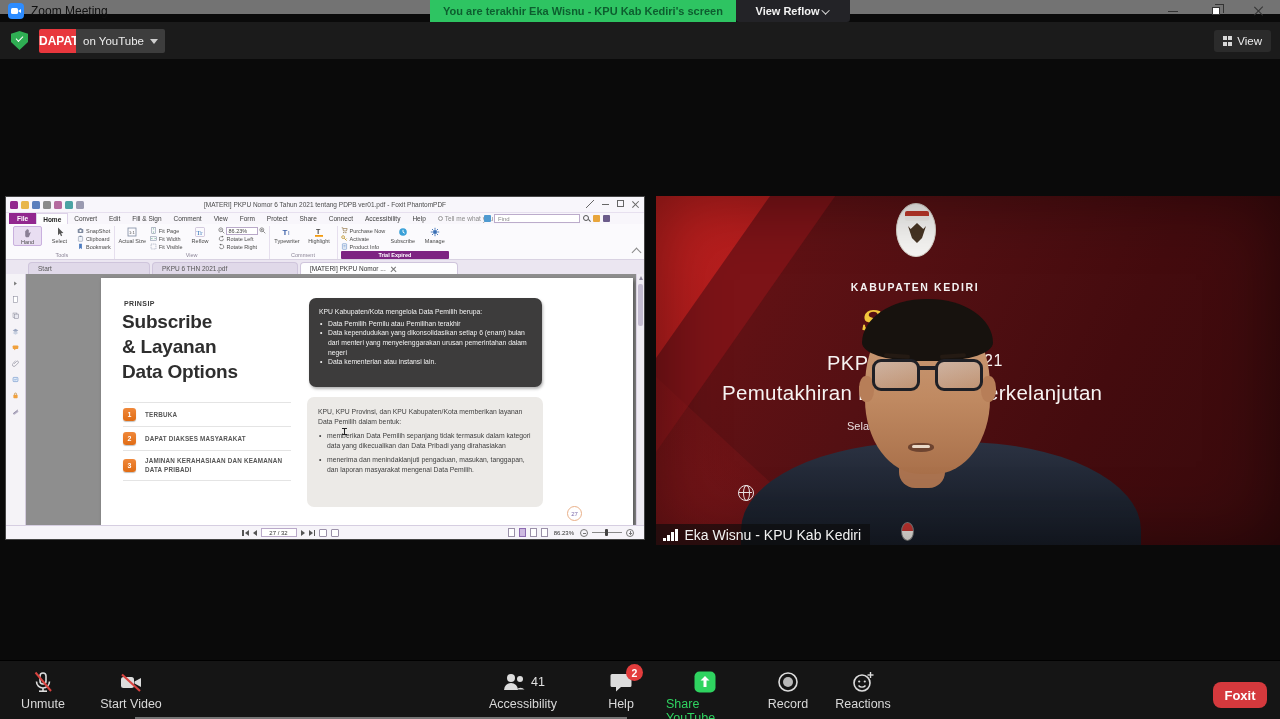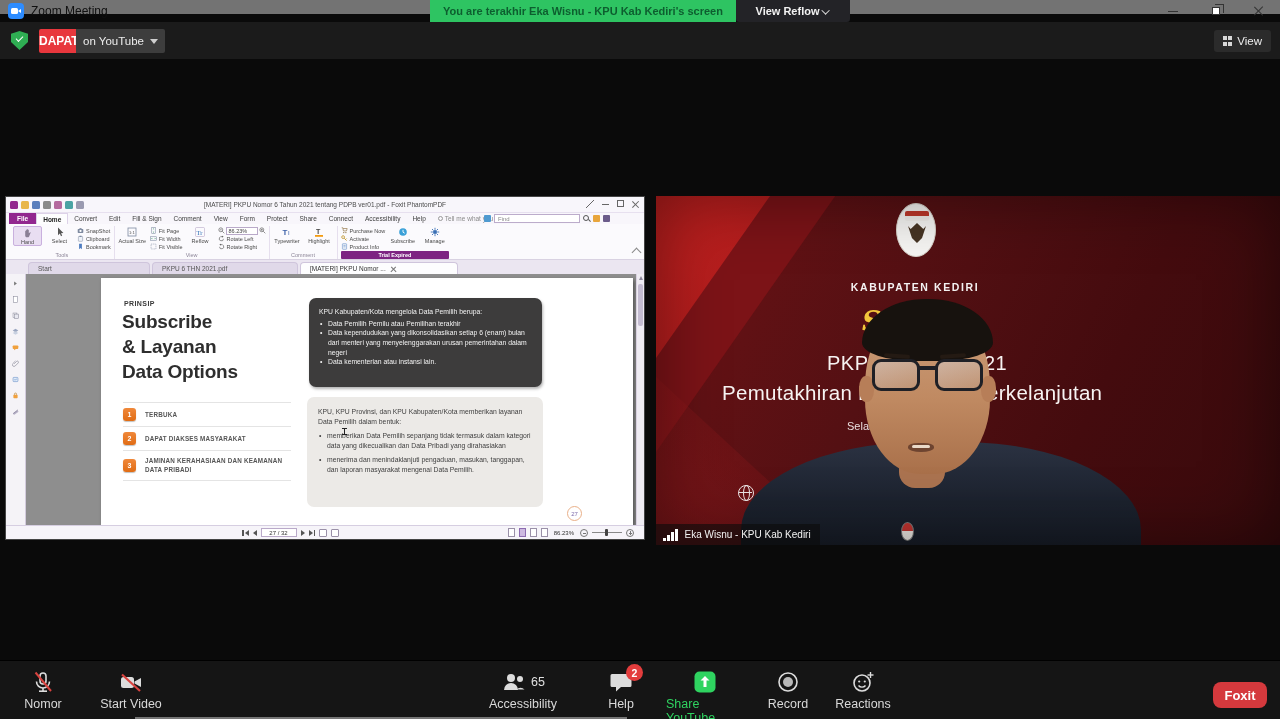--- a/index.html
+++ b/index.html
@@ -135,21 +135,21 @@
   .vstripe3 { position:absolute; left:0; bottom:0; width:280px; height:240px; background:linear-gradient(45deg,rgba(150,25,28,.5),rgba(150,25,28,0) 65%); clip-path:polygon(0 100%,65% 100%,0 30%); }
   .vvig { position:absolute; inset:0; box-shadow:inset 0 0 70px rgba(0,0,0,.45); }
 
   .kpu-logo { position:absolute; left:240px; top:7px; width:40px; height:54px; background:#f7f6f4; border-radius:50%; border:1px solid #d9d4cc; }
   .kpu-logo .flag { position:absolute; left:8px; top:7px; width:24px; height:10px; background:linear-gradient(180deg,#c0392b 50%,#f2f0ec 50%); border-radius:2px; }
   .kpu-logo .bird { position:absolute; left:11px; top:19px; width:18px; height:20px; background:#473524; clip-path:polygon(50% 0,85% 30%,100% 15%,78% 75%,50% 100%,22% 75%,0 15%,15% 30%); }
   .org-abbr { position:absolute; left:159px; top:55px; width:200px; text-align:center; font-size:29px; font-weight:bold; color:#fff; letter-spacing:1px; }
   .org-name { position:absolute; left:159px; top:85px; width:200px; text-align:center; font-size:10.5px; font-weight:bold; color:#f4f2f2; letter-spacing:1.6px; }
   .headline { position:absolute; left:206px; top:110px; font-size:27px; font-weight:bold; font-style:italic; color:#f2c63b; font-family:"DejaVu Serif",serif; }
   .vline1l { position:absolute; left:171px; top:156px; font-size:20px; color:#f7f3f2; letter-spacing:.5px; }
-  .vline1r { position:absolute; left:328px; top:156px; font-size:20px; color:#f7f3f2; letter-spacing:.5px; }
+  .vline1r { position:absolute; left:328px; top:156px; font-size:16px; color:#f7f3f2; letter-spacing:.5px; }
   .vline2l { position:absolute; left:66px; top:185px; font-size:20.5px; color:#f7f3f2; letter-spacing:.3px; }
   .vline2r { position:absolute; left:331px; top:185px; font-size:20.5px; color:#f7f3f2; letter-spacing:.3px; }
   .vdate { position:absolute; left:191px; top:224px; font-size:11px; color:#eadfdf; }
   .vsite { position:absolute; left:82px; top:289px; display:flex; align-items:center; gap:7px; }
   .globe { width:16px; height:16px; border:1.5px solid #efe8e8; border-radius:50%; position:relative; }
   .globe::before { content:""; position:absolute; left:4px; top:-1px; width:5px; height:14px; border:1px solid #efe8e8; border-radius:50%; }
   .globe::after { content:""; position:absolute; left:0; top:5.5px; width:13px; height:1px; background:#efe8e8; }
   .site-txt { font-size:8.5px; font-weight:bold; color:#f2ecec; letter-spacing:.3px; }
 
   .person { position:absolute; inset:0; }
@@ -164,21 +164,21 @@
   .glasses { position:absolute; left:215px; top:163px; width:114px; height:34px; }
   .lens { position:absolute; top:0; width:48px; height:32px; border:3px solid #1f2026; border-radius:9px; background:linear-gradient(160deg,rgba(220,230,245,.38),rgba(190,205,225,.12)); }
   .lens.l { left:1px; } .lens.r { left:64px; }
   .bridge { position:absolute; left:48px; top:7px; width:17px; height:4px; background:#1f2026; }
   .p-mouth { position:absolute; left:252px; top:247px; width:26px; height:9px; background:#6e4430; border-radius:40% 40% 50% 50%; }
   .p-mouth::before { content:""; position:absolute; left:4px; top:2px; width:18px; height:3px; background:#e9d9c8; border-radius:2px; }
   .p-pin { position:absolute; left:245px; top:326px; width:13px; height:19px; border-radius:50%; background:linear-gradient(180deg,#c23430 45%,#ece8e2 45%); border:1px solid #7d7d7d; }
   .name-tag { position:absolute; left:0; bottom:0; height:21px; background:rgba(12,12,12,.62); display:flex; align-items:center; gap:7px; padding:0 9px 0 7px; }
   .sig { display:flex; align-items:flex-end; gap:1.5px; height:12px; }
   .sig span { width:2.5px; background:#fff; }
-  .name-txt { font-size:10px; color:#f2f2f2; }
+  .name-txt { font-size:14px; color:#f2f2f2; }
 
   
   .bottombar { position:absolute; left:0; top:660px; width:1280px; height:59px; background:#151515; border-top:1px solid #000; }
   .ctl { position:absolute; top:8px; display:flex; flex-direction:column; align-items:center; gap:2px; color:#d9d9d9; font-size:12.5px; }
   .ctl .icon-row { height:26px; display:flex; align-items:center; gap:4px; }
   .share-label { color:#2fd360; }
   .badge { position:absolute; min-width:17px; height:17px; border-radius:9px; background:#e33d3d; color:#fff; font-size:10.5px; font-weight:bold; display:grid; place-items:center; padding:0 3px; }
   .leave-btn { position:absolute; left:1213px; top:21px; width:54px; height:26px; background:#d5393d; border-radius:8px; color:#fff; font-size:13px; font-weight:bold; display:grid; place-items:center; }
   .count { font-size:12.5px; color:#e0e0e0; }
   .taskbar-hint { position:absolute; left:135px; top:717px; width:492px; height:2px; background:#8f8f8f; opacity:.8; }
@@ -650,21 +650,21 @@
     <div class="ctl" style="left:10px; width:66px;">
       <div class="icon-row">
         <svg width="24" height="24" viewBox="0 0 24 24">
           <rect x="9" y="3" width="6" height="11" rx="3" fill="none" stroke="#dcdcdc" stroke-width="1.6"></rect>
           <path d="M5.5 11.5a6.5 6.5 0 0 0 13 0" fill="none" stroke="#dcdcdc" stroke-width="1.6"></path>
           <line x1="12" y1="18" x2="12" y2="21" stroke="#dcdcdc" stroke-width="1.6"></line>
           <line x1="8" y1="21.2" x2="16" y2="21.2" stroke="#dcdcdc" stroke-width="1.6"></line>
           <line x1="4.5" y1="2.5" x2="20" y2="21" stroke="#d8433f" stroke-width="2"></line>
         </svg>
       </div>
-      <span>Nomor</span>
+      <span>Unmute</span>
     </div>
 
     <div class="ctl" style="left:96px; width:70px;">
       <div class="icon-row">
         <svg width="26" height="24" viewBox="0 0 26 24">
           <rect x="3" y="7" width="13" height="11" rx="2.5" fill="#dcdcdc"></rect>
           <path d="M16.5 11.5 23 8v9l-6.5-3.5z" fill="#dcdcdc"></path>
           <line x1="4" y1="4.5" x2="22" y2="21" stroke="#d8433f" stroke-width="2.2"></line>
         </svg>
       </div>
@@ -672,21 +672,21 @@
     </div>
 
     <div class="ctl" style="left:487px; width:72px;">
       <div class="icon-row">
         <svg width="26" height="22" viewBox="0 0 26 22">
           <circle cx="10" cy="7" r="4" fill="#dcdcdc"></circle>
           <path d="M3 19a7 7 0 0 1 14 0z" fill="#dcdcdc"></path>
           <circle cx="19" cy="8" r="3" fill="#dcdcdc"></circle>
           <path d="M15.5 18.5a5.5 5.5 0 0 1 8 0z" fill="#dcdcdc"></path>
         </svg>
-        <span class="count">65</span>
+        <span class="count">41</span>
       </div>
       <span>Accessibility</span>
     </div>
 
     <div class="ctl" style="left:595px; width:52px;">
       <div class="icon-row">
         <svg width="24" height="22" viewBox="0 0 24 22">
           <path d="M3 3h18a1.5 1.5 0 0 1 1.5 1.5v10A1.5 1.5 0 0 1 21 16h-9l-5 4.5V16H3a1.5 1.5 0 0 1-1.5-1.5v-10A1.5 1.5 0 0 1 3 3z" fill="#dcdcdc"></path>
         </svg>
       </div>

